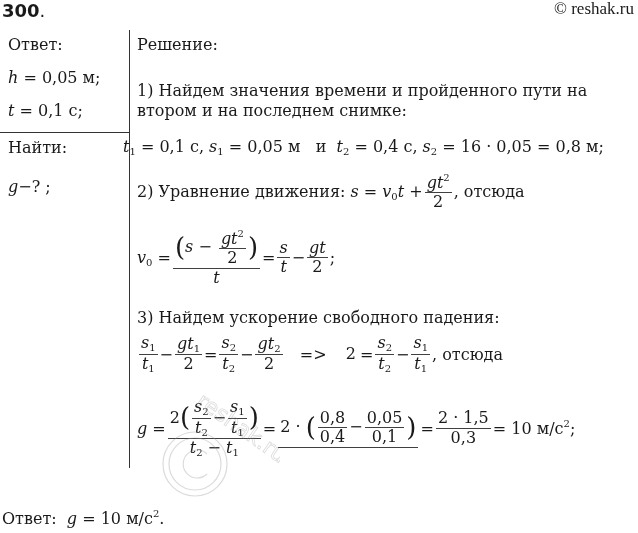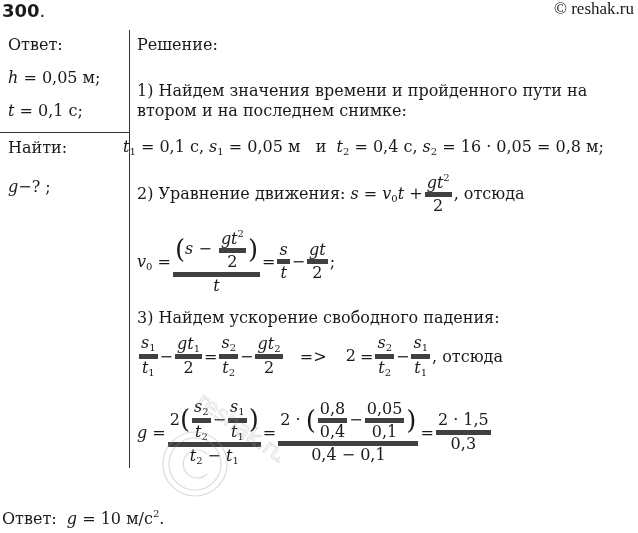--- a/index.html
+++ b/index.html
@@ -10,21 +10,21 @@
   .num .dot { font-weight: normal; }
   .copy { right: 4px; top: -1px; font-size: 17px; font-family: "Liberation Serif", serif; }
   .vline { left: 129px; top: 30px; width: 1px; height: 438px; background: #333; }
   .hline { left: 0; top: 132px; width: 130px; height: 1px; background: #333; }
   .t { font-size: 16px; font-family: "DejaVu Serif", serif; }
   .m { font-family: "DejaVu Serif", serif; font-size: 16px; }
   i.v { font-style: italic; }
   sub { font-size: 10px; vertical-align: -3px; }
   sup { font-size: 10px; vertical-align: 7px; }
   .frac { display: inline-flex; flex-direction: column; align-items: center; vertical-align: middle; margin: 0 2px; }
-  .frac > .n { border-bottom: 5px solid #404040; padding: 0 2px; line-height: 1.15; }
+  .frac > .n { border-bottom: 1px solid #404040; padding: 0 2px; line-height: 1.15; }
   .frac > .d { padding: 0 2px; line-height: 1.15; }
   .paren { font-size: 26px; vertical-align: middle; font-weight: 200; }
   .eq { display: flex; align-items: center; }
   .watermark { left: 160px; top: 392px; width: 120px; height: 110px; pointer-events: none; opacity: 0.35; }
 </style>
 </head>
 <body>
 
 <div class="abs num"><span>300</span><span class="dot">.</span></div>
 <div class="abs copy">© reshak.ru</div>
@@ -129,27 +129,27 @@
     </span>
   <span>=</span>
   <span class="frac">
       <span class="n">2 · <span class="paren">(</span><span class="frac">
           <span class="n">0,8</span>
           <span class="d">0,4</span>
         </span>−<span class="frac">
           <span class="n">0,05</span>
           <span class="d">0,1</span>
         </span><span class="paren">)</span></span>
-      <span class="d"><span>0,4</span> − <span>0,1</span></span>
     </span>
   <span>=</span>
   <span class="frac">
       <span class="n">2 · <span>1,5</span></span>
       <span class="d">0,3</span>
     </span>
+  <span>= <span>10</span> <span>м/с</span><sup>2</sup>;</span>
 </div>
 
 <div class="abs m" style="left:2px;top:508px;">
   <span>Ответ:</span>&nbsp; <i class="v">g</i> = <span>10</span> <span>м/с</span><sup>2</sup>.
 </div>
 
 <svg class="abs watermark" viewBox="0 0 120 110">
   <circle cx="35" cy="72" r="32" fill="none" stroke="#999" stroke-width="1.2"></circle>
   <circle cx="35" cy="72" r="26" fill="none" stroke="#999" stroke-width="1.2"></circle>
   <path d="M47 62 A14 14 0 1 0 47 82" fill="none" stroke="#999" stroke-width="1.2"></path>

